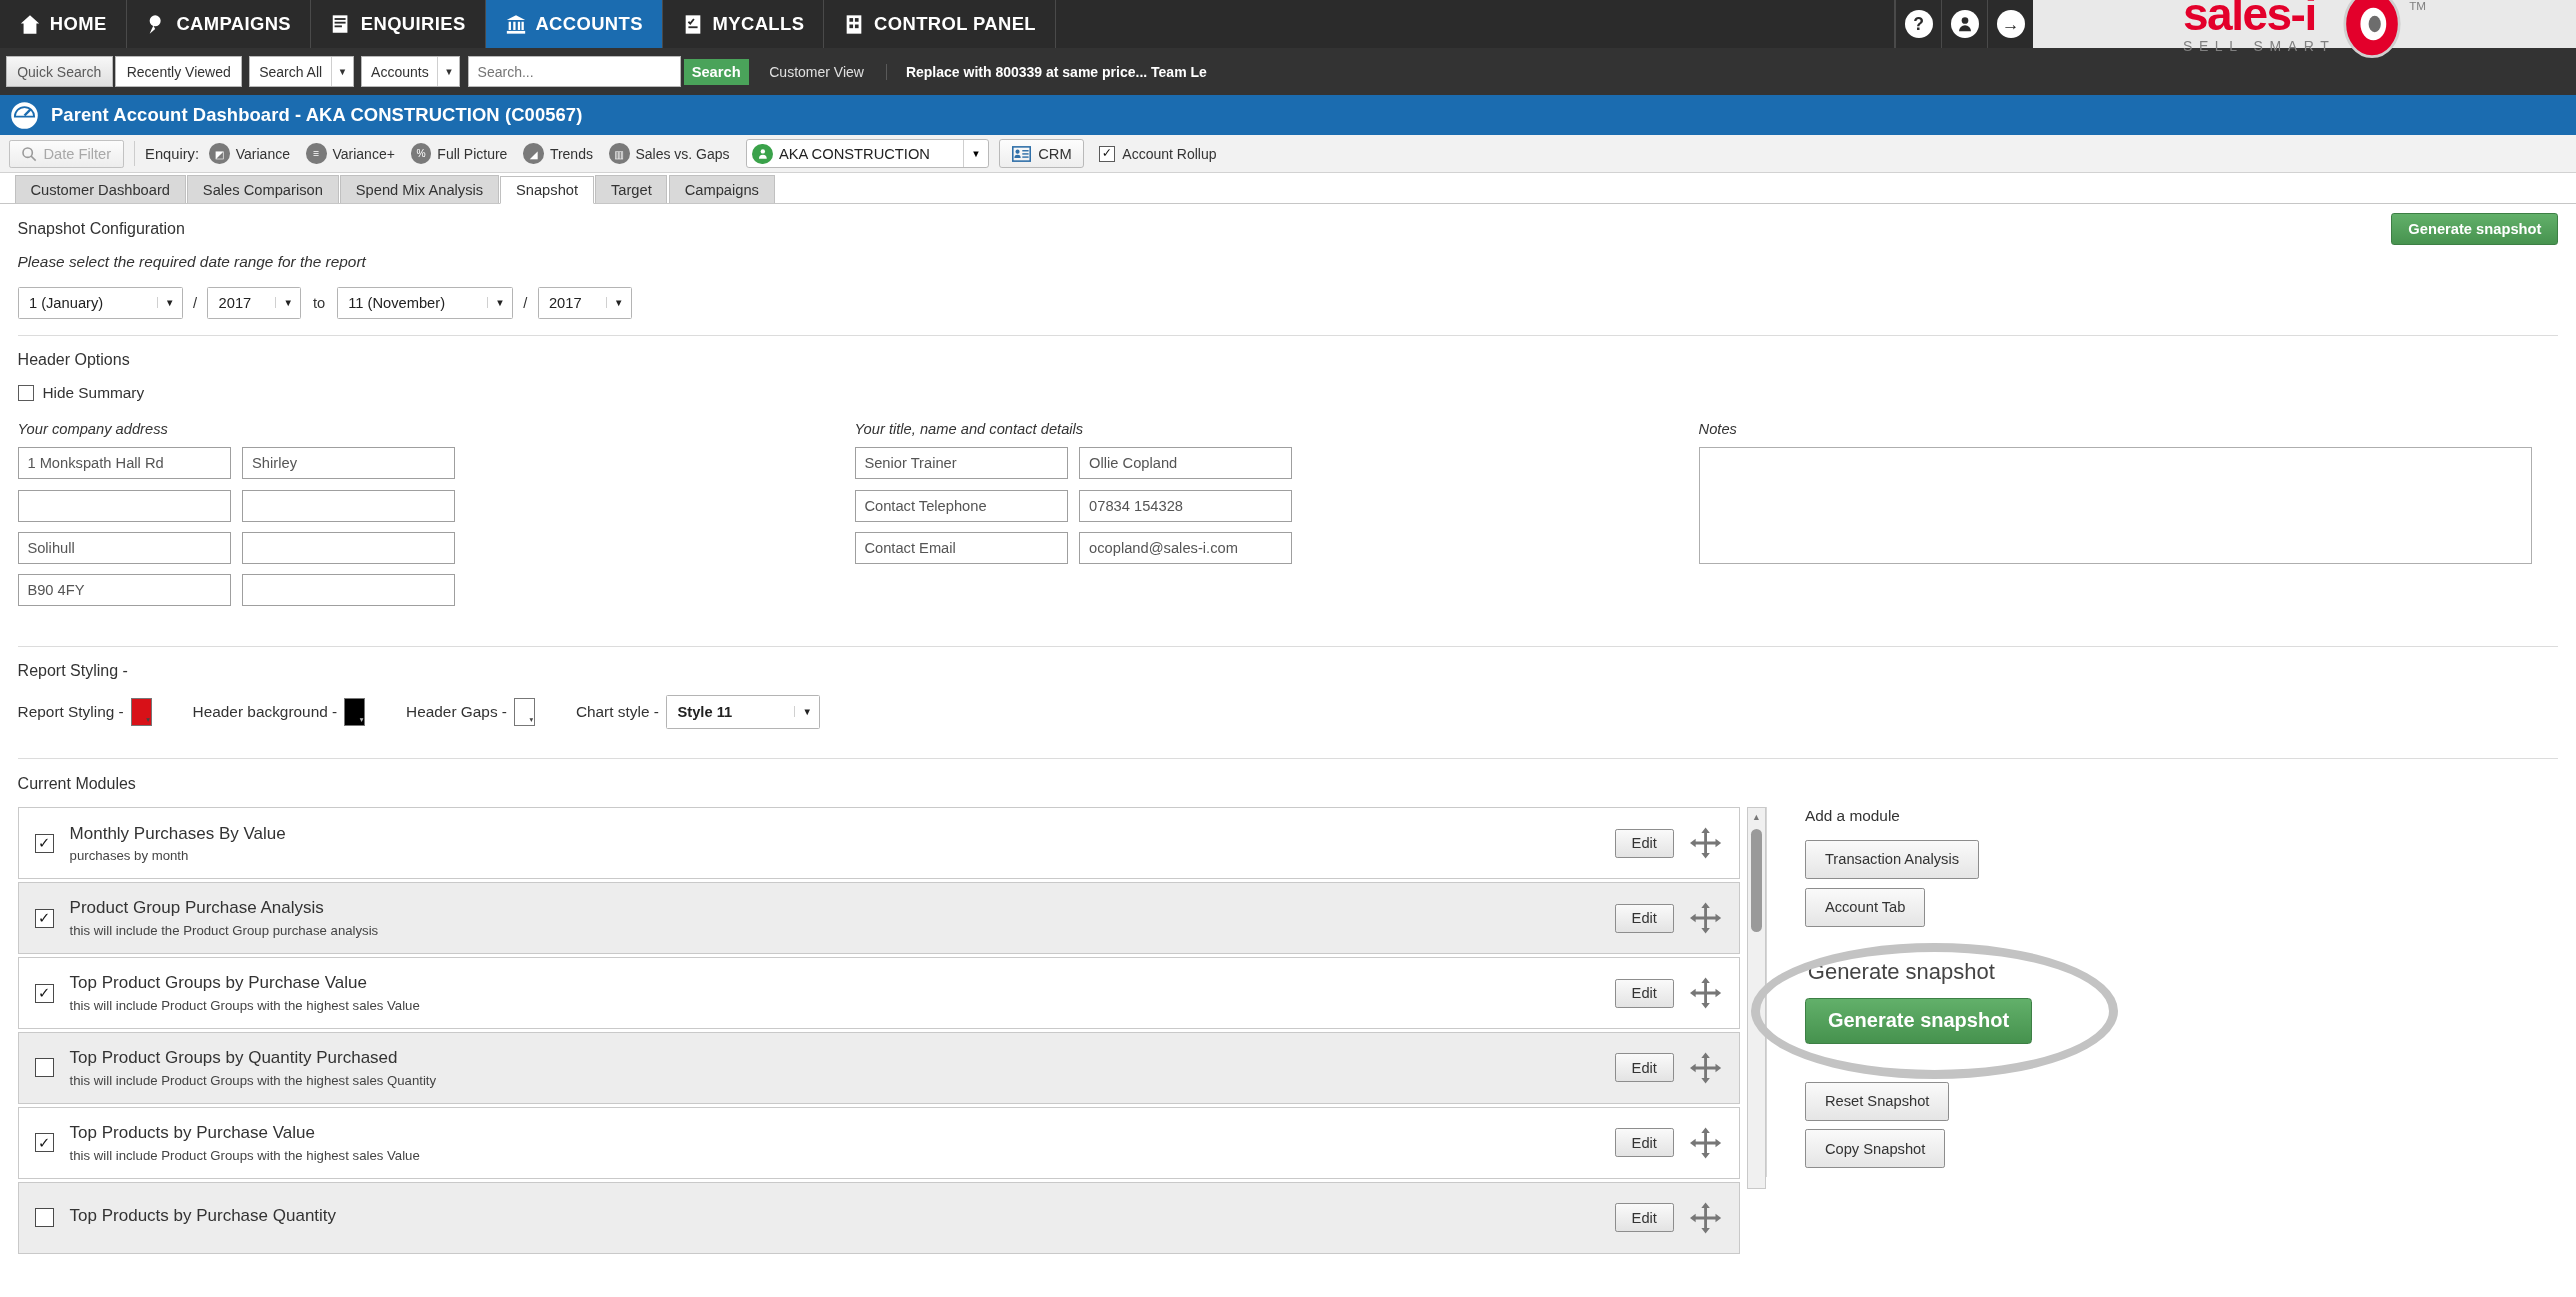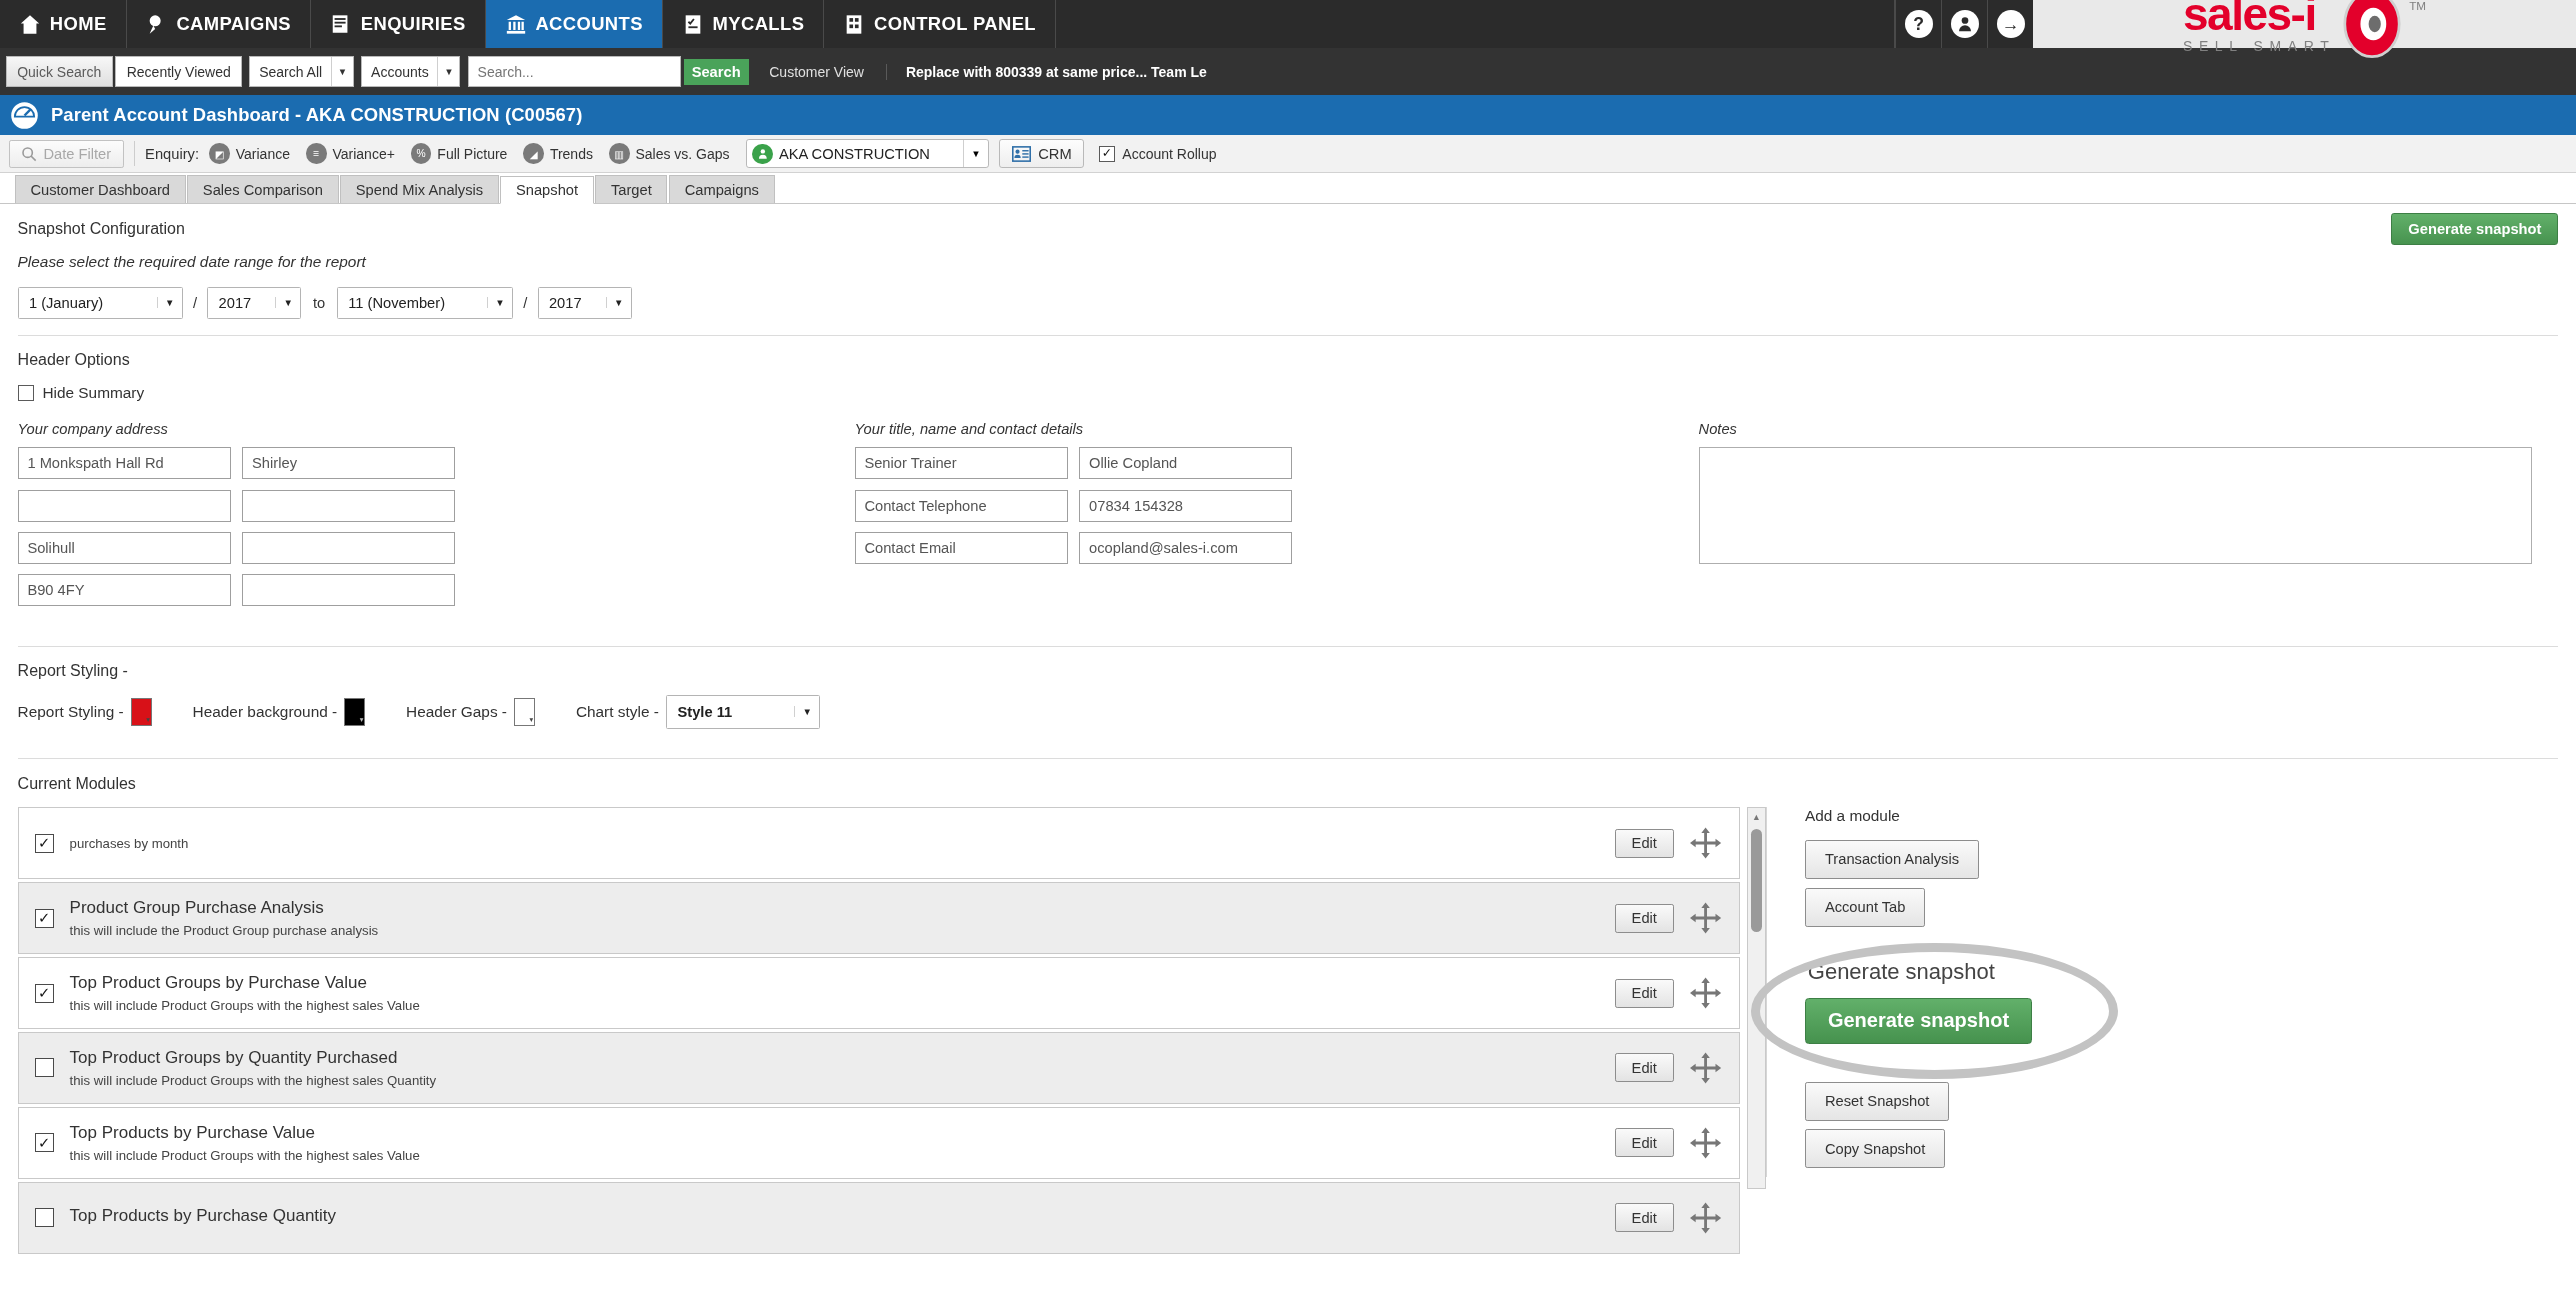--- a/index.html
+++ b/index.html
@@ -556,20 +556,21 @@
   <div class="hr" style="margin-top:29px"></div>
 
   <div class="sec-title">Current Modules</div>
 
   <div class="modwrap">
     <div class="modlist">
 
       <div class="modrow">
         <span class="modcb">✓</span>
         <span class="modtext">
+          <span class="modtitle" style="display:block">Monthly Purchases By Value</span>
           <span class="moddesc" style="display:block">purchases by month</span>
         </span>
         <span class="editbtn">Edit</span>
         <svg class="movehandle" viewBox="0 0 24 24">
           <path fill="#777" d="M11 1 L14 5 H12 V11 H18 V9 L22 12 L18 15 V13 H12 V19 H14 L11 23 L8 19 H10 V13 H4 V15 L0 12 L4 9 V11 H10 V5 H8 Z"></path>
         </svg>
       </div>
 
       <div class="modrow alt">
         <span class="modcb">✓</span>

